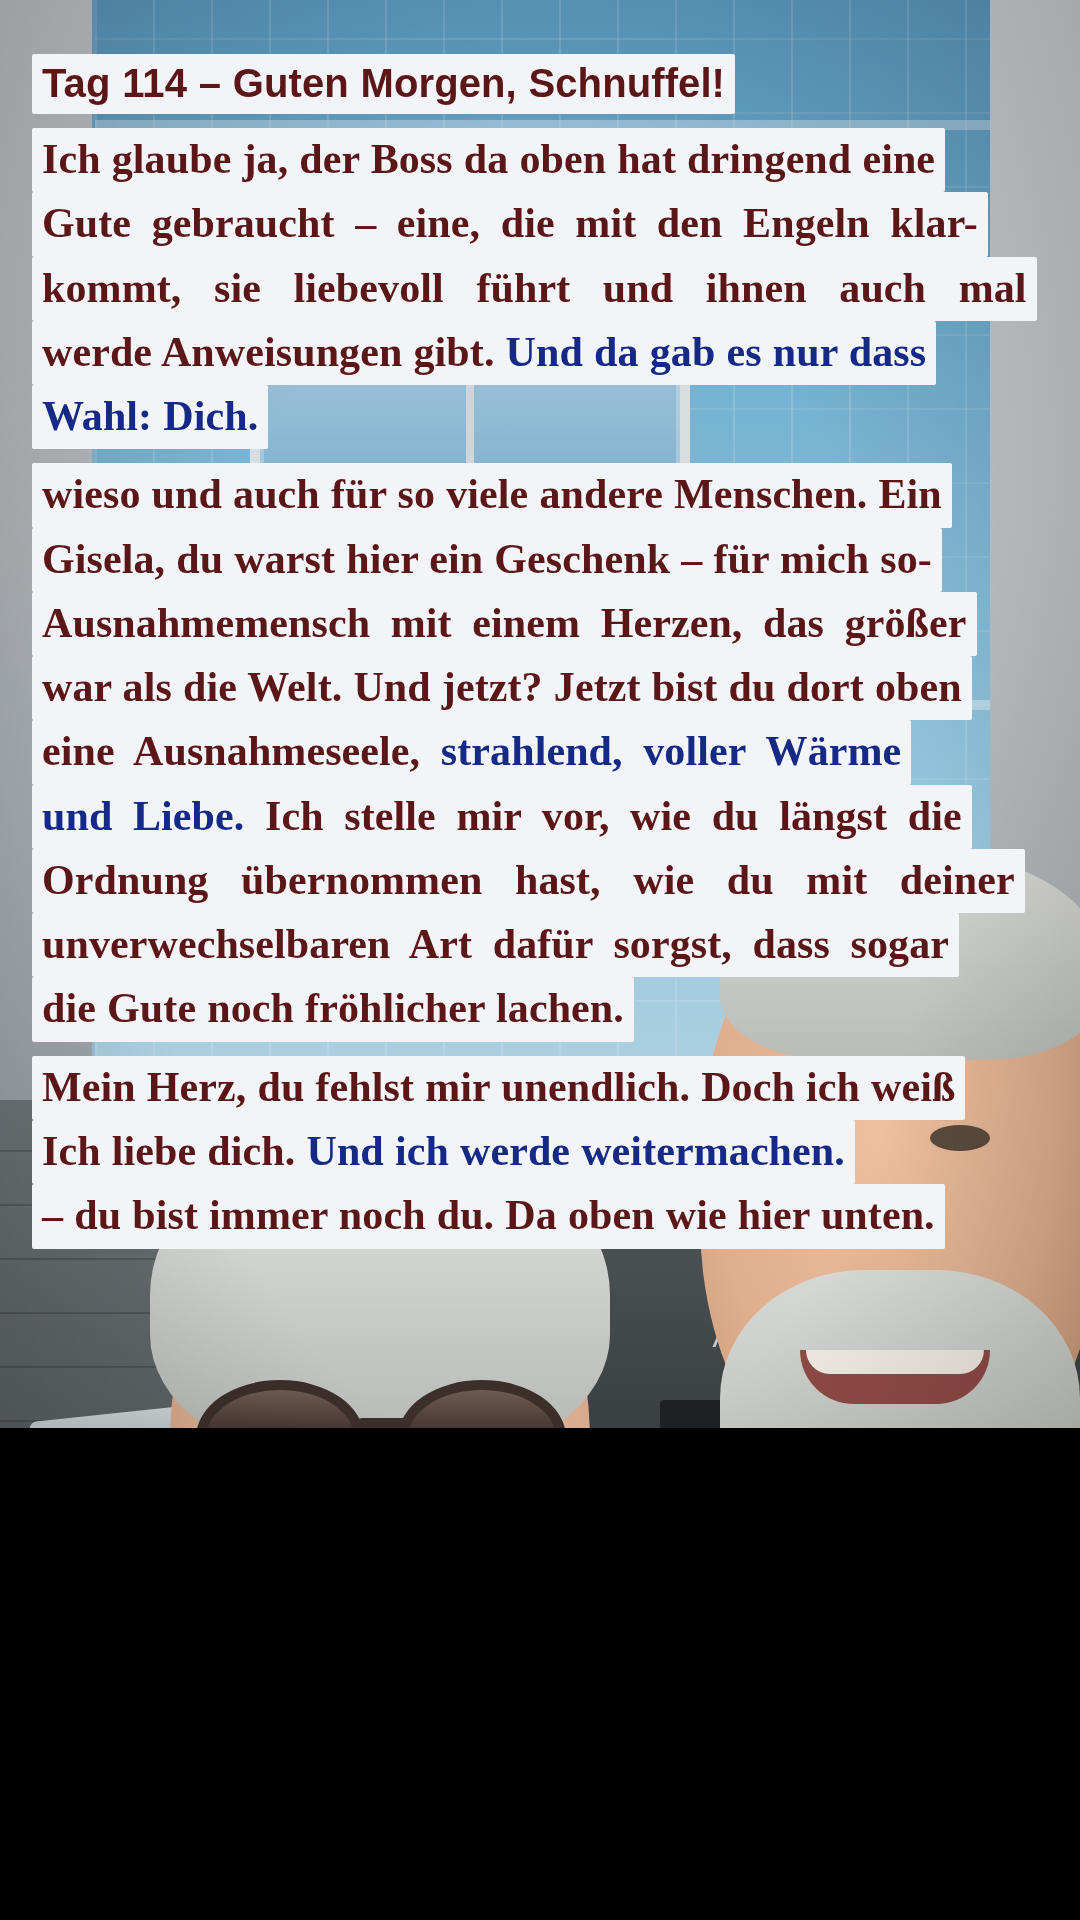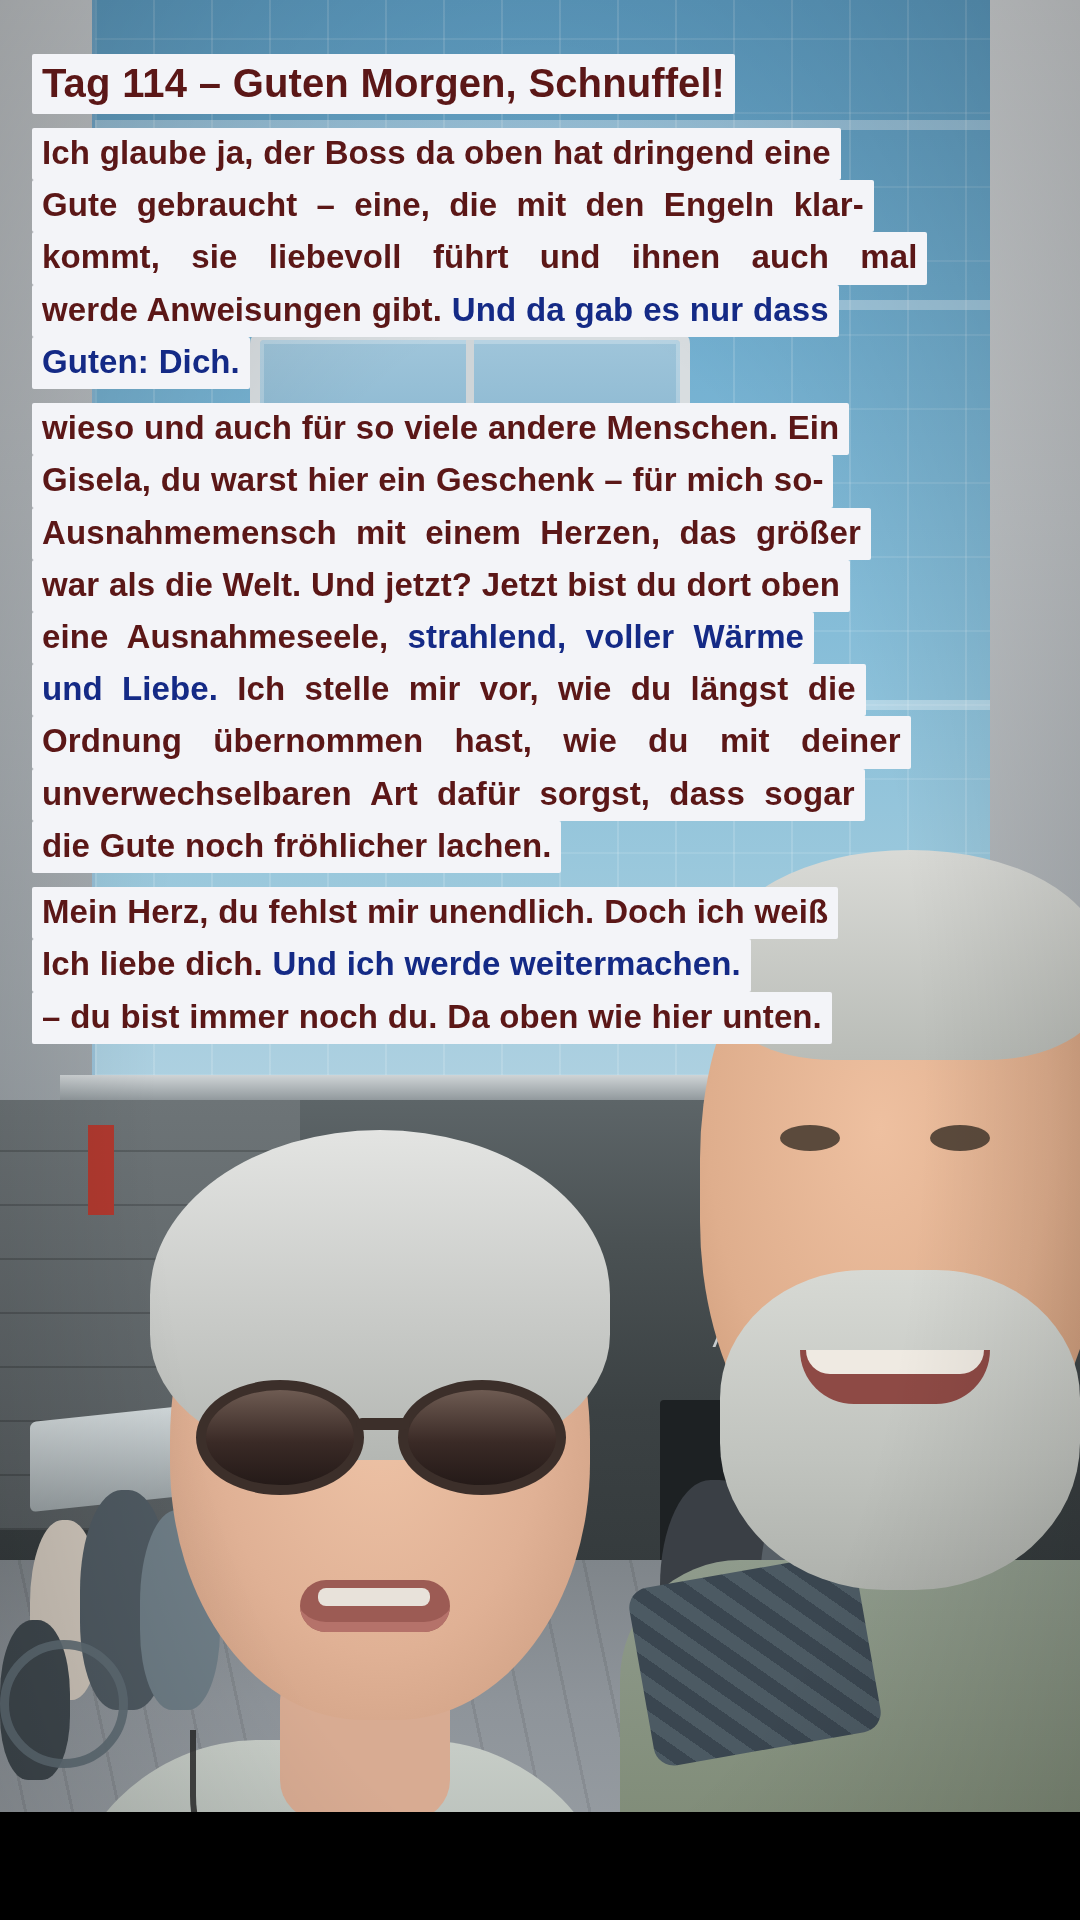--- a/index.html
+++ b/index.html
@@ -10,21 +10,21 @@
   body {
     width: 1080px;
     height: 1920px;
     overflow: hidden;
     font-family: "Liberation Sans", sans-serif;
   }
 
   #stage {
     position: relative;
     width: 1080px;
-    height: 1812px;
+    height: 1428px;
     overflow: hidden;
   }
 
   
   .photo {
     position: absolute;
     inset: 0;
     background: #7a8a94;
   }
 
@@ -280,22 +280,23 @@
     white-space: pre;
     border-radius: 2px;
   }
 
   .title .plate {
     font-size: 40px;
     line-height: 1.3;
   }
 
   .body .plate {
-    font-size: 33px;
+    font-size: 42px;
     line-height: 1.34;
+    font-family: Liberation Serif, serif;
   }
 
   .accent { color: #142a86; }
 
   
   .wide  { word-spacing: 10px; }
   .wider { word-spacing: 22px; }
 </style>
 </head>
 <body>
@@ -361,21 +362,21 @@
 
     <div class="block title line-host">
       <div class="plate">Tag 114 – Guten Morgen, Schnuffel!</div>
     </div>
 
     <div class="block body line-host">
       <div class="plate"><span>Ich glaube ja, der Boss da oben hat dringend eine</span></div>
       <div class="plate wide"><span>Gute gebraucht – eine, die mit den Engeln klar-</span></div>
       <div class="plate wider"><span>kommt, sie liebevoll führt und ihnen auch mal</span></div>
       <div class="plate"><span>werde Anweisungen gibt. </span><span class="accent">Und da gab es nur dass</span></div>
-      <div class="plate"><span class="accent">Guten: Dich.</span></div>
+      <div class="plate"><span class="accent">Wahl: Dich.</span></div>
     </div>
 
     <div class="block body line-host">
       <div class="plate"><span>wieso und auch für so viele andere Menschen. Ein</span></div>
       <div class="plate"><span>Gisela, du warst hier ein Geschenk – für mich so-</span></div>
       <div class="plate wide"><span>Ausnahmemensch mit einem Herzen, das größer</span></div>
       <div class="plate"><span>war als die Welt. Und jetzt? Jetzt bist du dort oben</span></div>
       <div class="plate wide"><span>eine Ausnahmeseele, </span><span class="accent">strahlend, voller Wärme</span></div>
       <div class="plate wide"><span class="accent">und Liebe. </span><span>Ich stelle mir vor, wie du längst die</span></div>
       <div class="plate wider"><span>Ordnung übernommen hast, wie du mit deiner</span></div>

